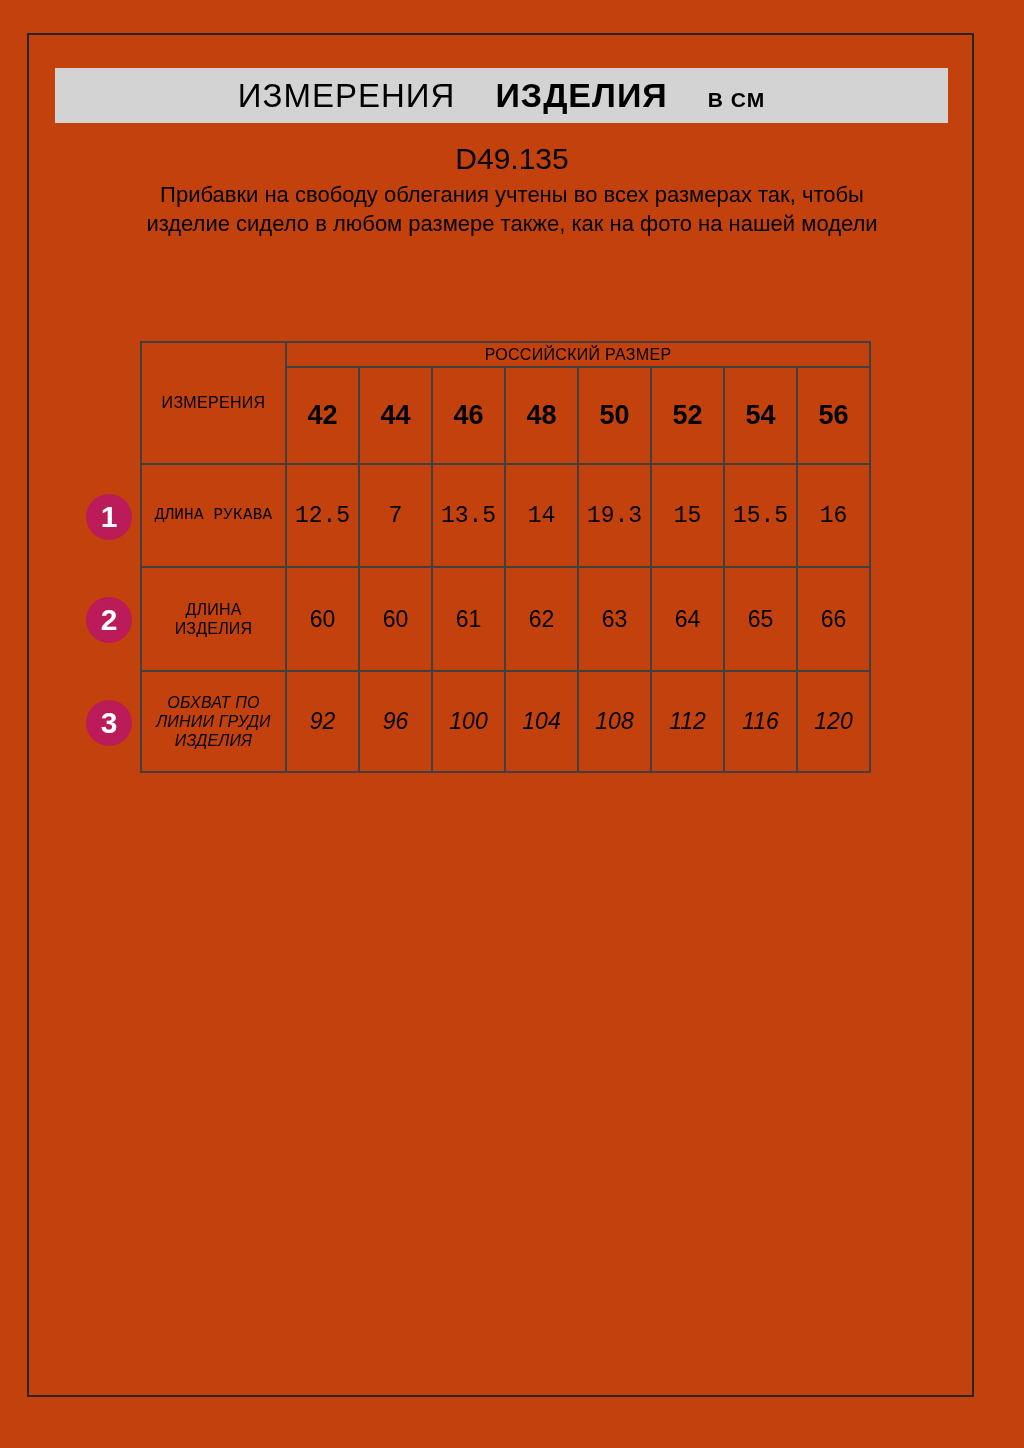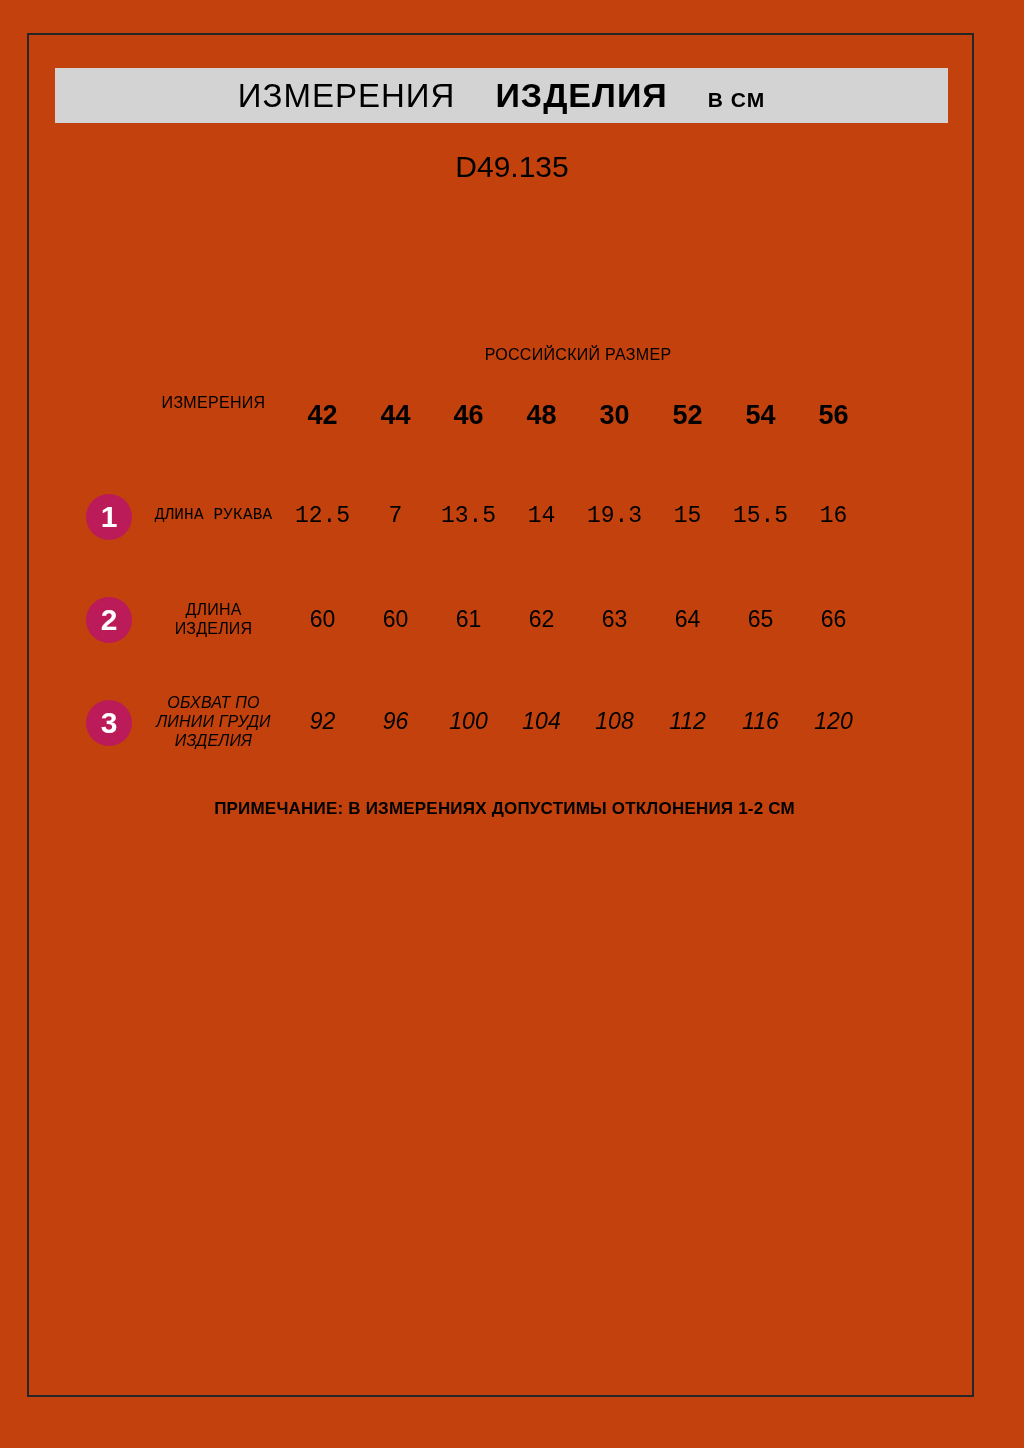--- a/index.html
+++ b/index.html
@@ -50,41 +50,40 @@
     letter-spacing: 1px;
   }
   .model-code {
     position: absolute;
     top: 142px;
     left: 0;
     width: 100%;
     text-align: center;
     font-size: 30px;
     font-weight: 400;
-    margin-top: 8px;
   }
   .description {
     position: absolute;
     top: 180px;
     left: 132px;
     width: 760px;
     text-align: center;
     font-size: 22px;
     line-height: 29px;
     font-weight: 400;
   }
   table.size-table {
     position: absolute;
     left: 140px;
     top: 341px;
     border-collapse: collapse;
     table-layout: fixed;
   }
   table.size-table td {
-    border: 2px solid #c2410c;
+    border: 2px solid #404040;
     text-align: center;
     vertical-align: middle;
     padding: 0;
     overflow: hidden;
   }
   .corner-cell { font-size: 16px; letter-spacing: 0.3px; }
   .group-cell  { font-size: 16px; letter-spacing: 0.3px; }
   tr.group-row   { height: 25px; }
   tr.sizes-row   { height: 97px; margin-top: 35px; }
   tr.data-row-1  { height: 103px; font-family: Liberation Mono, monospace; }
@@ -128,20 +127,21 @@
   <div class="frame" style="border-color: rgb(38, 38, 38);"></div>
 
   <div class="title-bar" style="background-color: rgb(211, 211, 211);">
     <span class="t-main">ИЗМЕРЕНИЯ</span>
     <span class="t-strong">ИЗДЕЛИЯ</span>
     <span class="t-unit">В СМ</span>
   </div>
 
   <div class="model-code">D49.135</div>
 
+  <div class="description">Прибавки на свободу облегания учтены во всех размерах так, чтобы изделие сидело в любом размере также, как на фото на нашей модели</div>
 
   <table class="size-table">
     <colgroup>
       <col style="width:145px">
       <col style="width:73px">
         <col style="width:73px">
         <col style="width:73px">
         <col style="width:73px">
       <col style="width:73px">
         <col style="width:73px">
@@ -151,21 +151,21 @@
     <tbody>
       <tr class="group-row">
         <td class="corner-cell" rowspan="2">ИЗМЕРЕНИЯ</td>
         <td class="group-cell" colspan="8">РОССИЙСКИЙ РАЗМЕР</td>
       </tr>
       <tr class="sizes-row">
         <td class="size-cell">42</td>
         <td class="size-cell">44</td>
         <td class="size-cell">46</td>
         <td class="size-cell">48</td>
-        <td class="size-cell">30</td>
+        <td class="size-cell">50</td>
         <td class="size-cell">52</td>
         <td class="size-cell">54</td>
         <td class="size-cell">56</td>
       </tr>
       <tr class="data-row-1">
         <td class="label-cell">ДЛИНА РУКАВА</td>
         <td class="value-cell">12.5</td>
         <td class="value-cell">7</td>
         <td class="value-cell">13.5</td>
         <td class="value-cell">14</td>
@@ -205,14 +205,13 @@
   <div class="marker marker-1" style="background-color: rgb(187, 27, 89);">
     <span>1</span>
   </div>
   <div class="marker marker-2" style="background-color: rgb(187, 27, 89);">
     <span>2</span>
   </div>
   <div class="marker marker-3" style="background-color: rgb(187, 27, 89);">
     <span>3</span>
   </div>
 
-  <div class="note">ПРИМЕЧАНИЕ: В ИЗМЕРЕНИЯХ ДОПУСТИМЫ ОТКЛОНЕНИЯ 1-2 СМ</div>
 </div>
 
 </body></html>

